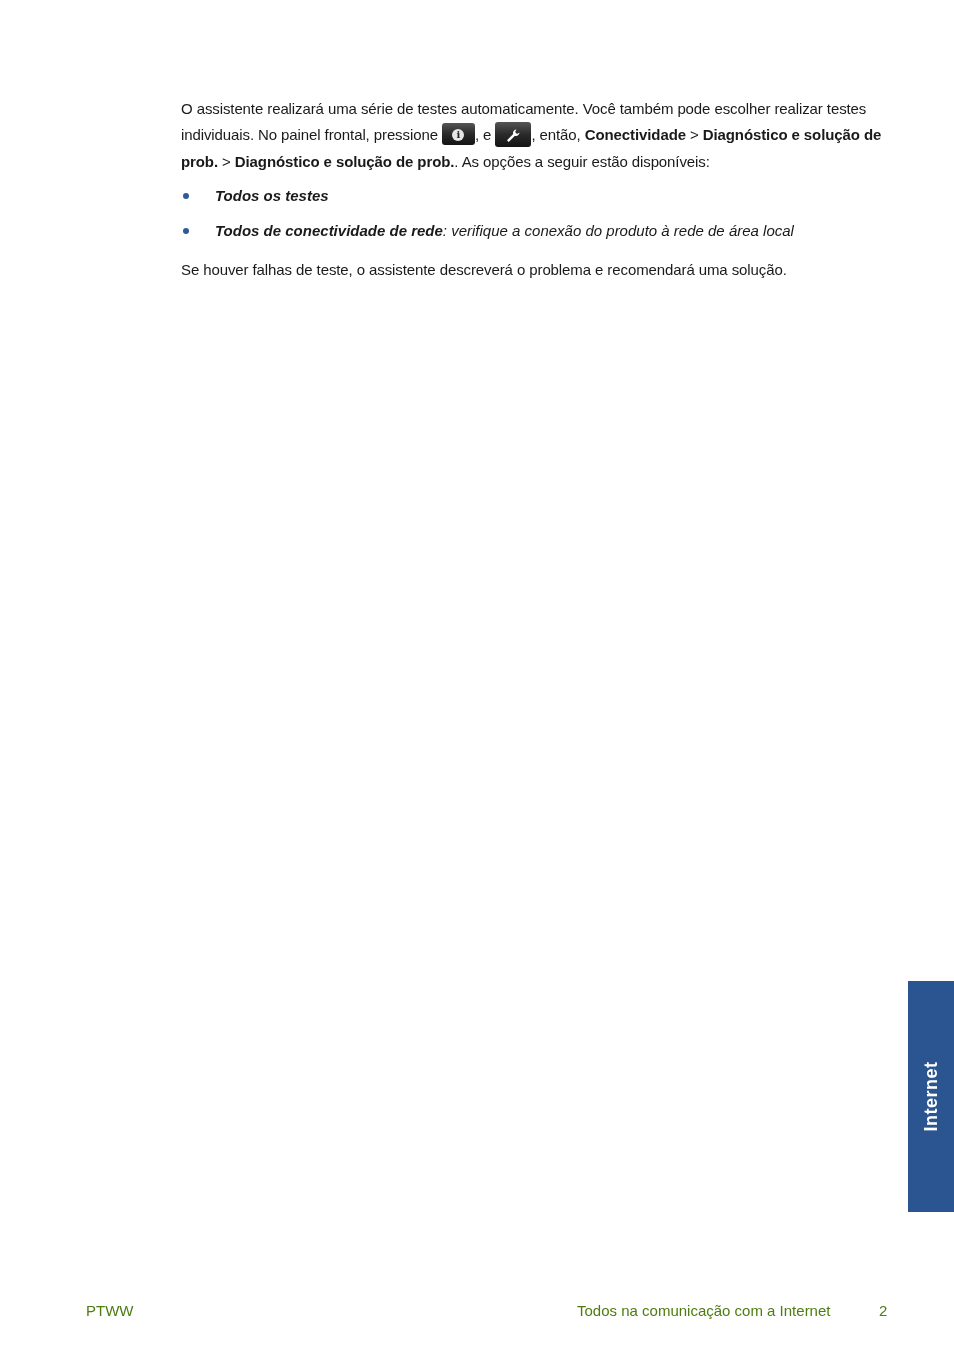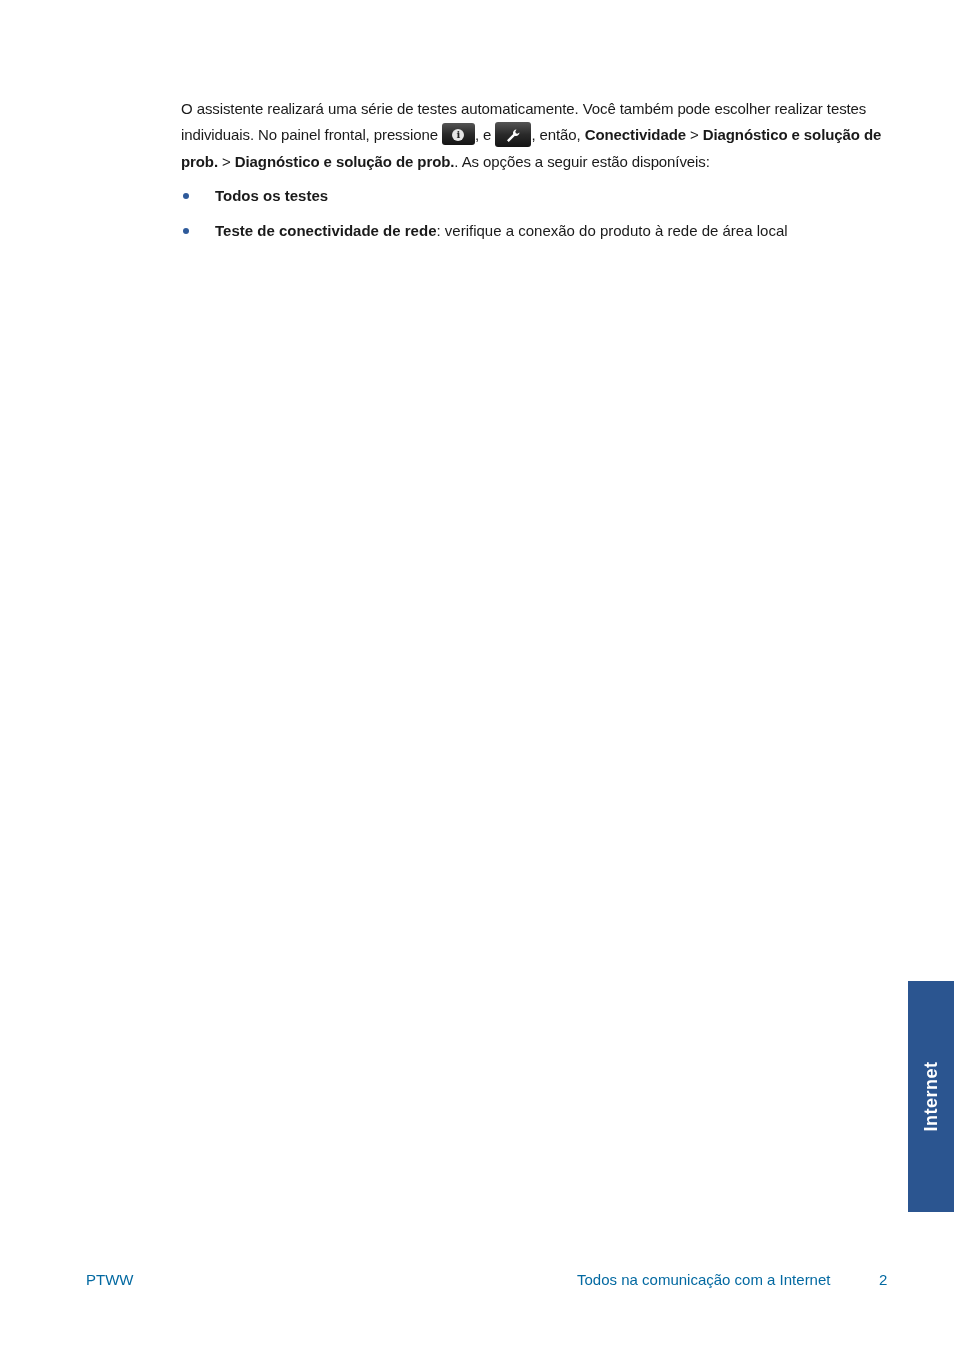--- a/index.html
+++ b/index.html
@@ -18,52 +18,53 @@
     color: #fff; text-align: center; line-height: 22px;
   }
   .btn-info { width: 33px; }
   .btn-wrench { width: 36px; height: 25px; line-height: 25px; }
   .info-dot {
     display: inline-block; width: 12px; height: 12px; border-radius: 50%;
     background: #e6e6e6; color: #222; font-size: 10px; font-weight: bold;
     line-height: 12px; font-family: "DejaVu Serif", serif; vertical-align: middle;
   }
   ul.opts { list-style: none; margin: 10px 0 0 0; padding: 0; }
-  ul.opts li { position: relative; padding-left: 34px; line-height: 21px; margin-bottom: 14px; }
+  ul.opts li { position: relative; padding-left: 34px; line-height: 21px; margin-bottom: 14px; font-style: italic; }
   .bullet {
     position: absolute; left: 2px; top: 8px; width: 6px; height: 6px;
     border-radius: 50%; background: #2e5a9a;
   }
   .closing { margin-top: 18px; line-height: 21px; }
   .side-tab {
     position: absolute; left: 908px; top: 981px; width: 46px; height: 231px;
     background: #2b5590; display: flex; align-items: center; justify-content: center;
   }
   .side-tab span {
     color: #fff; font-weight: bold; font-size: 18px; letter-spacing: 0.5px;
     transform: rotate(-90deg); white-space: nowrap; display: inline-block;
   }
-  .footer { position: absolute; top: 1271px; font-size: 15px; color: #0369a1; }
+  .footer { position: absolute; top: 1302px; font-size: 15px; color: #4d7c0f; }
   .footer-left { left: 86px; }
   .footer-title { left: 577px; }
   .footer-page { left: 879px; }
 </style>
 </head>
 <body>
 
 <div class="content">
   <p class="para"><span>O assistente realizará uma série de testes automaticamente. Você também pode escolher realizar testes individuais. No painel frontal, pressione </span><span class="btn-icon btn-info"><span class="info-dot">i</span></span><span>, e </span><span class="btn-icon btn-wrench"><svg width="16" height="16" viewBox="0 0 16 16" style="vertical-align:middle">
           <path d="M11.5 1.5a3.5 3.5 0 0 0-3.3 4.6L2 12.3 3.7 14l6.2-6.2a3.5 3.5 0 0 0 4.6-3.3l-2 1.2-1.7-.5-.5-1.7z" fill="#fff"></path>
         </svg></span><span>, então, </span><b>Conectividade</b><span> &gt; </span><b>Diagnóstico e solução de prob.</b><span> &gt; </span><b>Diagnóstico e solução de prob.</b><span>. As opções a seguir estão disponíveis:</span></p>
 
   <ul class="opts">
     <li><span class="bullet"></span><b>Todos os testes</b><span></span></li>
-    <li><span class="bullet"></span><b>Teste de conectividade de rede</b><span>: verifique a conexão do produto à rede de área local</span></li>
+    <li><span class="bullet"></span><b>Todos de conectividade de rede</b><span>: verifique a conexão do produto à rede de área local</span></li>
   </ul>
 
+  <p class="para closing">Se houver falhas de teste, o assistente descreverá o problema e recomendará uma solução.</p>
 </div>
 
 <div class="side-tab">
   <span>Internet</span>
 </div>
 
 <div class="footer footer-left">PTWW</div>
 <div class="footer footer-title">Todos na comunicação com a Internet</div>
 <div class="footer footer-page">2</div>
 

